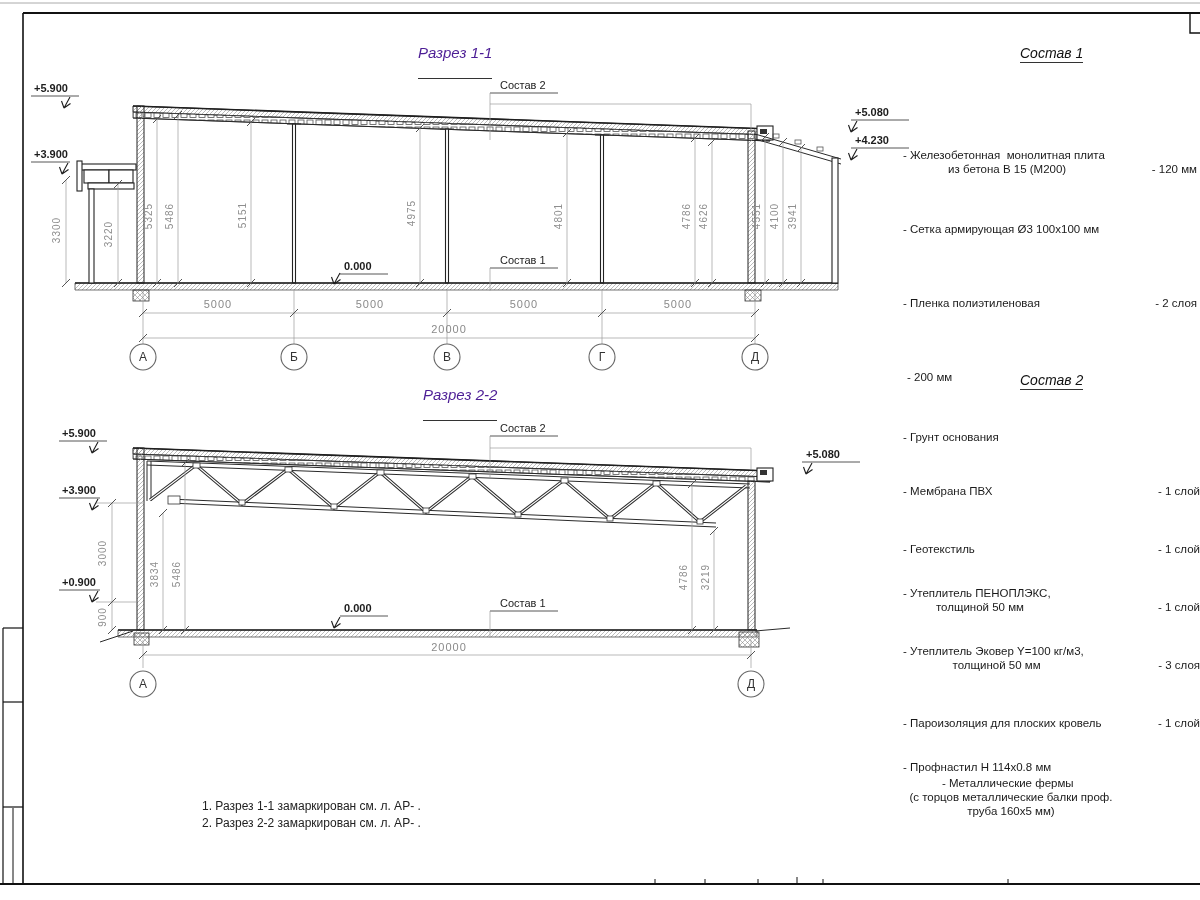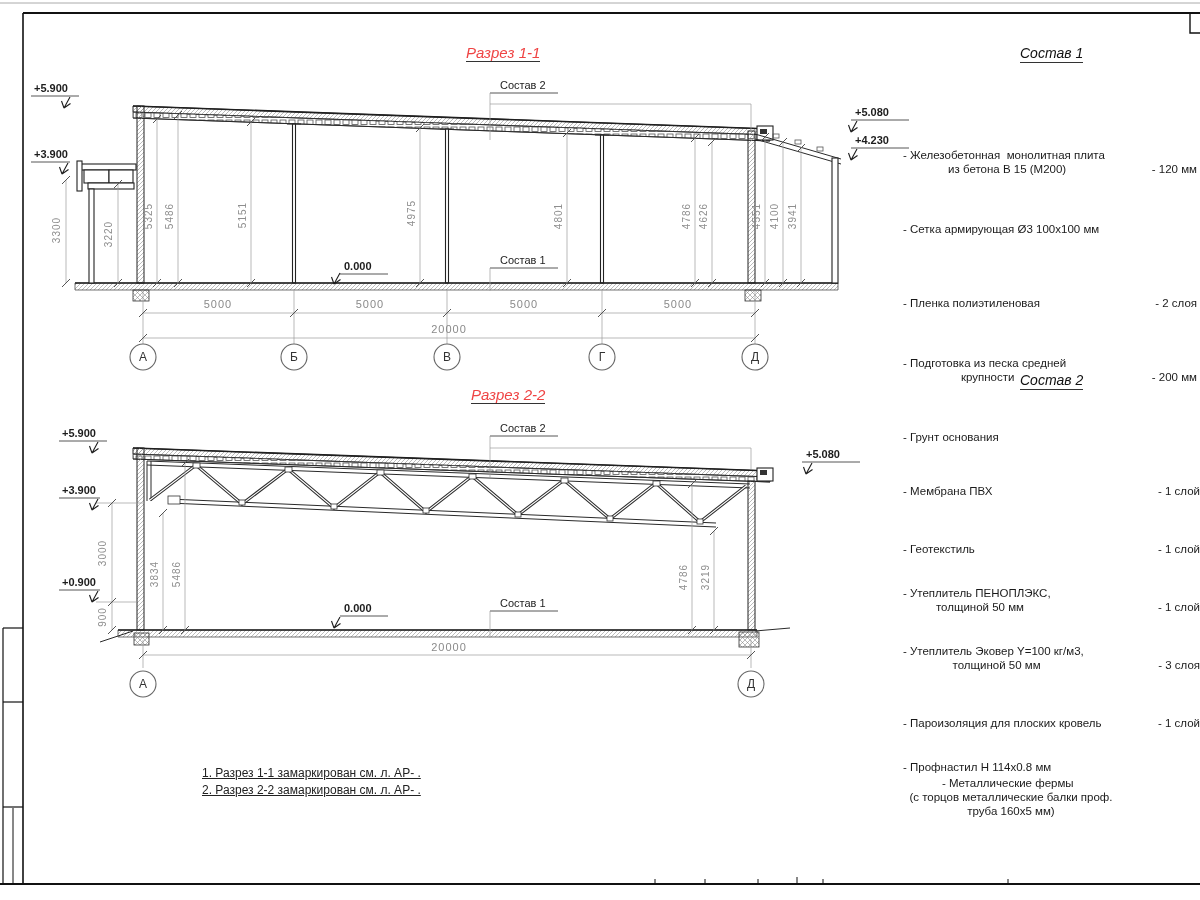--- a/index.html
+++ b/index.html
@@ -12,22 +12,22 @@
   .elev{font-size:11px;fill:#1c1c1c;font-weight:bold;}
   .lbl{font-size:11px;fill:#1c1c1c;}
   .axisL{font-size:12px;fill:#333;}
   .heavy{stroke:#1f1f1f;stroke-width:1.6;fill:none;}
   .med{stroke:#2a2a2a;stroke-width:1;fill:none;}
   .lite{stroke:#555;stroke-width:0.8;fill:none;}
   .thin{stroke:#9b9b9b;stroke-width:0.7;fill:none;}
   .ul{stroke:#444;stroke-width:0.9;fill:none;}
   .white-band{fill:#fff;stroke:#222;stroke-width:1.1;}
   .gusset{fill:#fff;stroke:#333;stroke-width:0.8;}
-  .sec-title{position:absolute;font-style:italic;font-size:15px;color:#ef4444;
-             border-bottom:1.2px solid #333;padding-bottom:0;white-space:nowrap;margin-left:48px;}
+  .sec-title{position:absolute;font-style:italic;font-size:15px;color:#4c1d95;
+             border-bottom:1.2px solid #333;padding-bottom:17px;white-space:nowrap;}
   .list-head{position:absolute;font-style:italic;font-size:14px;color:#111;
              border-bottom:1px solid #333;padding-bottom:1px;white-space:nowrap;}
   .mat-list{position:absolute;display:flex;flex-direction:column;font-size:11.5px;
             color:#1a1a1a;line-height:14px;text-align:center;}
   .mat-row{display:flex;justify-content:space-between;align-items:flex-end;}
   .li-text{white-space:pre-wrap;}
   .li-val{white-space:nowrap;padding-left:4px;margin-top:44px;}
   .notes{position:absolute;font-size:12px;color:#222;line-height:17px;white-space:nowrap;}
 </style>
 </head>
@@ -366,22 +366,20 @@
   </div>
   <div class="mat-row">
     <span class="li-text">- Сетка армирующая Ø3 100х100 мм</span>
     <span class="li-val"></span>
   </div>
   <div class="mat-row">
     <span class="li-text">- Пленка полиэтиленовая</span>
     <span class="li-val">-  2 слоя</span>
   </div>
   <div class="mat-row">
-    <span class="li-text">- Подготовка из песка средней
-  крупности</span>
     <span class="li-val">- 200 мм</span>
   </div>
   <div class="mat-row">
     <span class="li-text">- Грунт основания</span>
     <span class="li-val"></span>
   </div>
 </div>
 
 <div class="mat-list" style="left:903px;top:440px;width:297px;row-gap:0;">
   <div class="mat-row">
@@ -411,18 +409,18 @@
     <span class="li-val"></span>
   </div>
   <div class="mat-row">
     <span class="li-text">- Металлические фермы
   (с торцов металлические балки проф.
   труба 160х5 мм)</span>
     <span class="li-val"></span>
   </div>
 </div>
 
-<div class="notes" style="left:202px;top:765px;text-decoration:underline;">
+<div class="notes" style="left:202px;top:798px;">
   <div>1. Разрез 1-1 замаркирован см. л. АР- .</div>
   <div>2. Разрез 2-2 замаркирован см. л. АР- .</div>
 </div>
 
 </div>
 
 </body></html>

